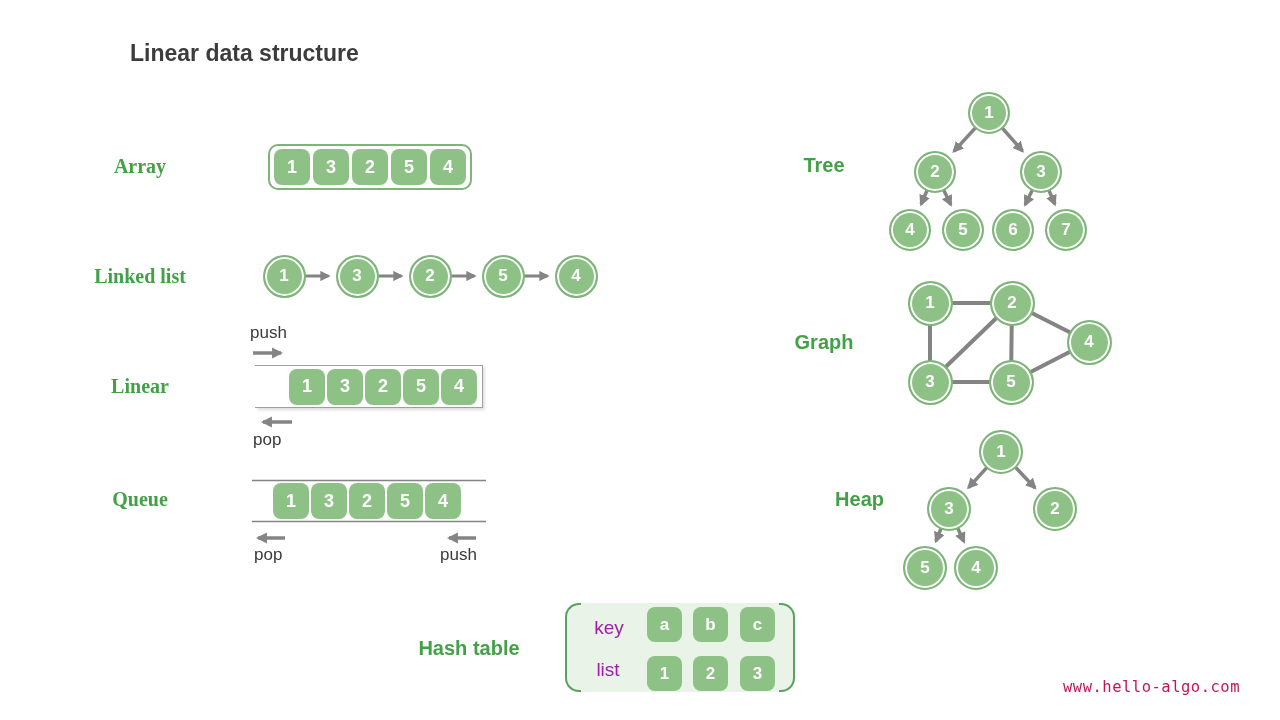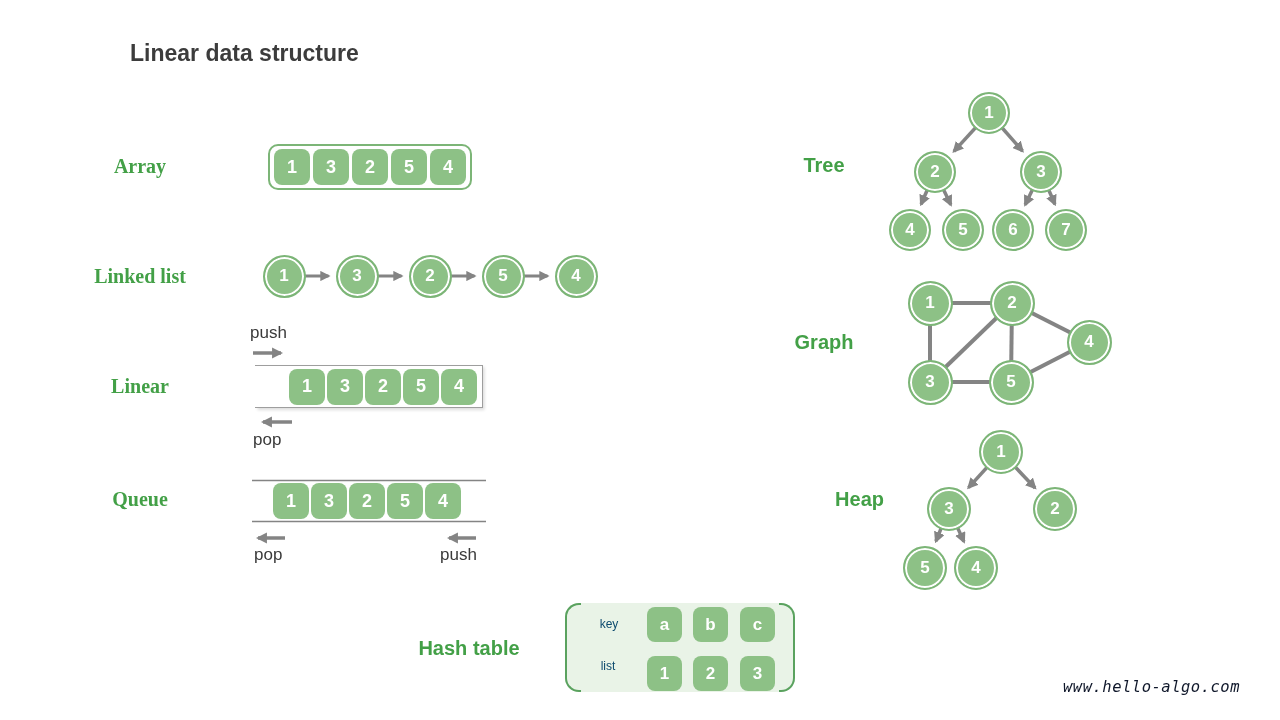--- a/index.html
+++ b/index.html
@@ -49,32 +49,32 @@
   #stack-push-label{left:250px;top:323px;}
   #stack-pop-label{left:253px;top:430px;}
   #queue-pop-label{left:254px;top:545px;}
   #queue-push-label{left:440px;top:545px;}
 
   #hash-box{position:absolute;left:565px;top:603px;width:230px;height:89px;background:var(--hash-bg);
             border-radius:14px;z-index:2;}
   .bracket{position:absolute;top:0;bottom:0;width:16px;}
   .bracket-left{left:0;border:2.5px solid var(--hash-bracket);border-right:none;border-radius:14px 0 0 14px;}
   .bracket-right{right:0;border:2.5px solid var(--hash-bracket);border-left:none;border-radius:0 14px 14px 0;}
-  .hash-header{position:absolute;font-size:12px;color:#0c4a6e;z-index:3;}
+  .hash-header{position:absolute;font-size:19px;color:#a21caf;z-index:3;}
   #hash-key-header{left:18px;top:14px;width:52px;text-align:center;}
   #hash-value-header{left:12px;top:56px;width:62px;text-align:center;}
   .hash-cell{position:absolute;width:35px;height:35px;border-radius:8px;background:var(--green);color:#fff;
              font-weight:700;font-size:17px;display:flex;align-items:center;justify-content:center;z-index:2;}
 
   .circle{position:absolute;border-radius:50%;background:var(--green);border:2px solid var(--green-border);
           box-shadow:inset 0 0 0 2px #fff;color:#fff;font-weight:700;font-size:17px;
           display:flex;align-items:center;justify-content:center;z-index:2;}
 
   #watermark{position:absolute;right:40px;top:678px;font-family:"DejaVu Sans Mono",monospace;
-             font-size:15.5px;color:#0f172a;letter-spacing:.5px;z-index:2;font-style:italic;}
+             font-size:15.5px;color:#be185d;letter-spacing:.5px;z-index:2;}
 </style>
 </head>
 <body>
 
 <div id="stage">
   <svg id="edges" width="1280" height="720" viewBox="0 0 1280 720">
     <defs>
       <marker id="arrow" viewBox="0 0 10 10" refX="8" refY="5" markerWidth="3.2" markerHeight="3.2" orient="auto-start-reverse" markerUnits="strokeWidth">
         <path d="M0,0 L10,5 L0,10 z" fill="#848484"></path>
       </marker>

